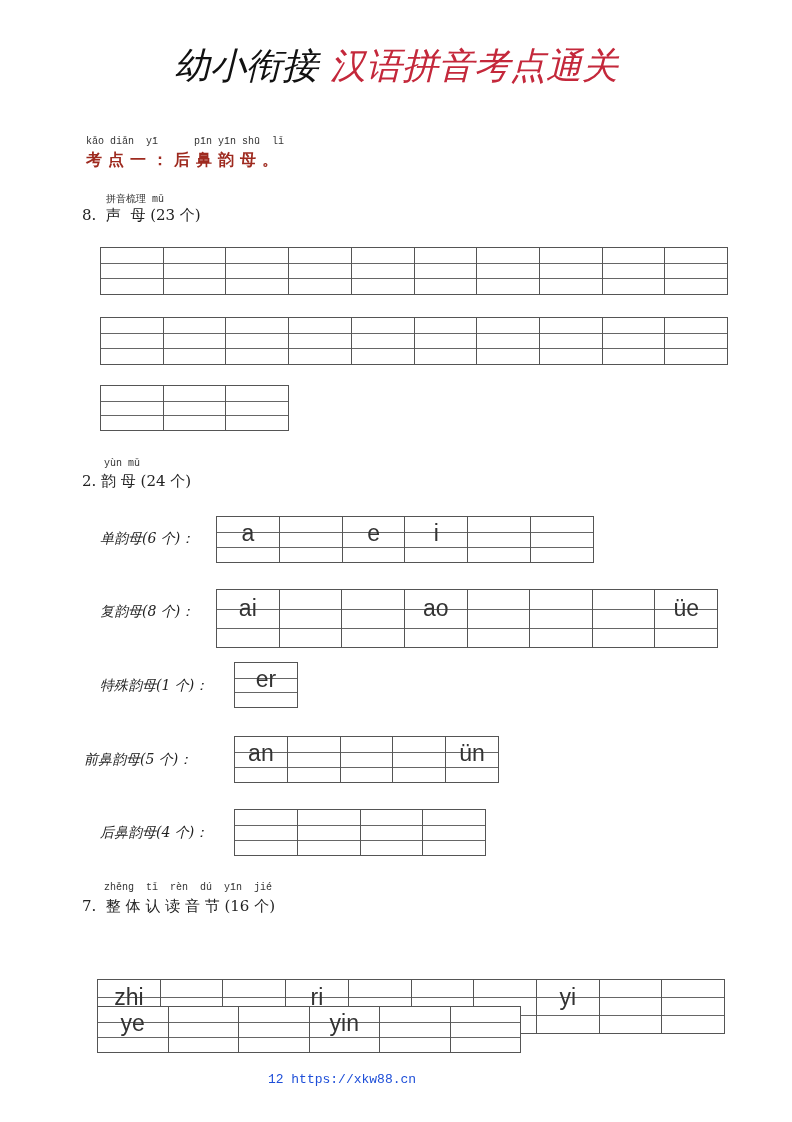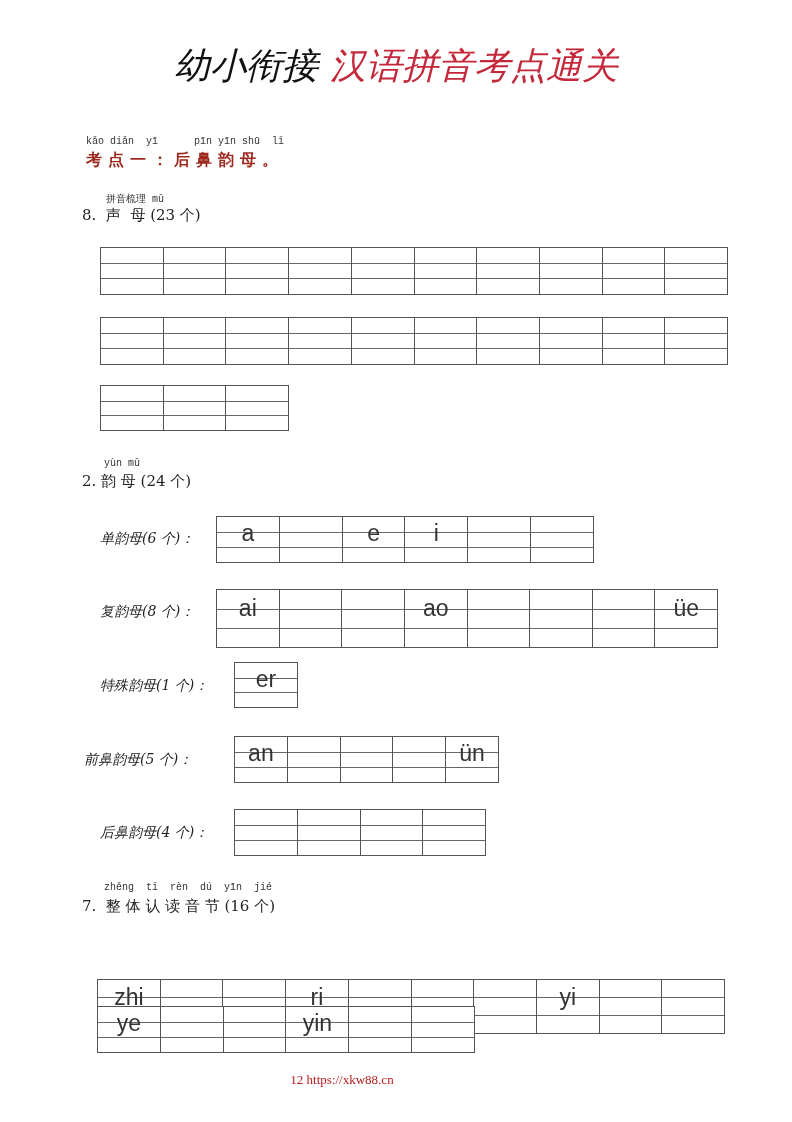--- a/index.html
+++ b/index.html
@@ -17,21 +17,21 @@
   .label { font-size: 14px; color: #222; white-space: nowrap; font-style: italic; }
   .grid { display: flex; border: 1.2px solid #555; box-sizing: border-box; background: #fff; }
   .cell { position: relative; height: 100%; border-left: 1.2px solid #555; box-sizing: border-box; flex: 1 1 0; }
   .cell:first-child { border-left: none; }
   .cell .l1, .cell .l2 { position: absolute; left: 0; right: 0; border-top: 1.2px solid #666; }
   .cell .l1 { top: 33%; }
   .cell .l2 { top: 66%; }
   .cell .txt { position: absolute; left: 0; right: 0; text-align: center;
                font-family: "Liberation Sans", sans-serif; font-size: 23px; color: #333; top: 12%; line-height: 1; }
   .footer { left: 0; width: 684px; top: 1072px; text-align: center; font-size: 13px;
-            font-family: Liberation Serif, serif; color: #b91c1c; }
+            font-family: Liberation Mono, monospace; color: #1d4ed8; }
 </style>
 </head>
 <body>
 
 <div class="abs title">
   <span class="t1">幼小衔接</span><span class="t2">汉语拼音考点通关</span>
 </div>
 
 <div class="abs pinyin" style="left:86px; top:136px;">kǎo diǎn  yī      pīn yīn shū  lǐ</div>
 <div class="abs kd-title" style="left:86px; top:150px;">考点一：后鼻韵母。</div>
@@ -352,21 +352,21 @@
       <div class="l1"></div>
       <div class="l2"></div>
       <div class="txt"></div>
     </div>
     <div class="cell">
       <div class="l1"></div>
       <div class="l2"></div>
       <div class="txt"></div>
     </div>
   </div>
-<div class="abs grid" style="left:97px; top:1006px; width:378px; height:47px;">
+<div class="abs grid" style="left:97px; top:1006px; width:424px; height:47px;">
     <div class="cell">
       <div class="l1"></div>
       <div class="l2"></div>
       <div class="txt">ye</div>
     </div>
     <div class="cell">
       <div class="l1"></div>
       <div class="l2"></div>
       <div class="txt"></div>
     </div>

